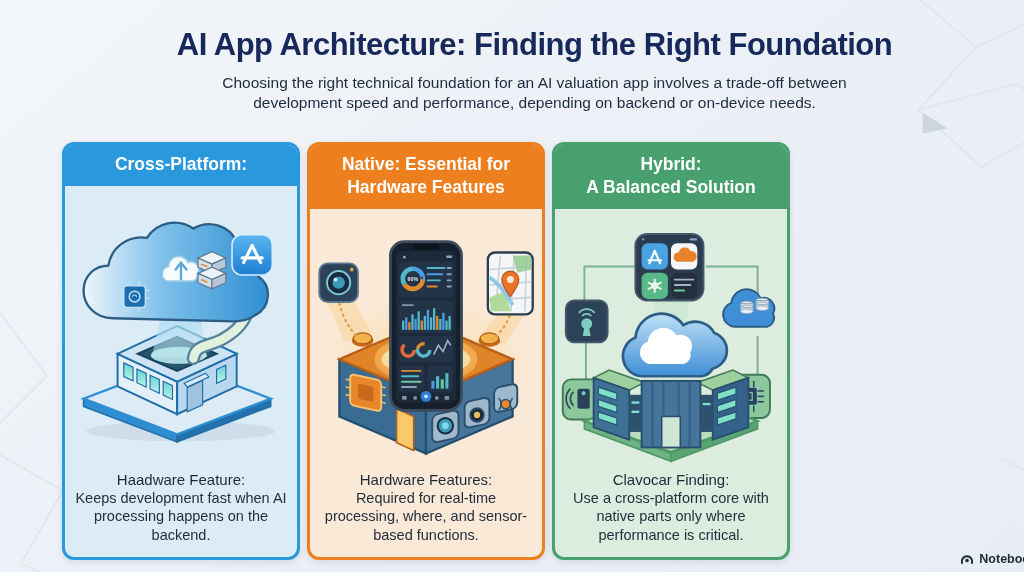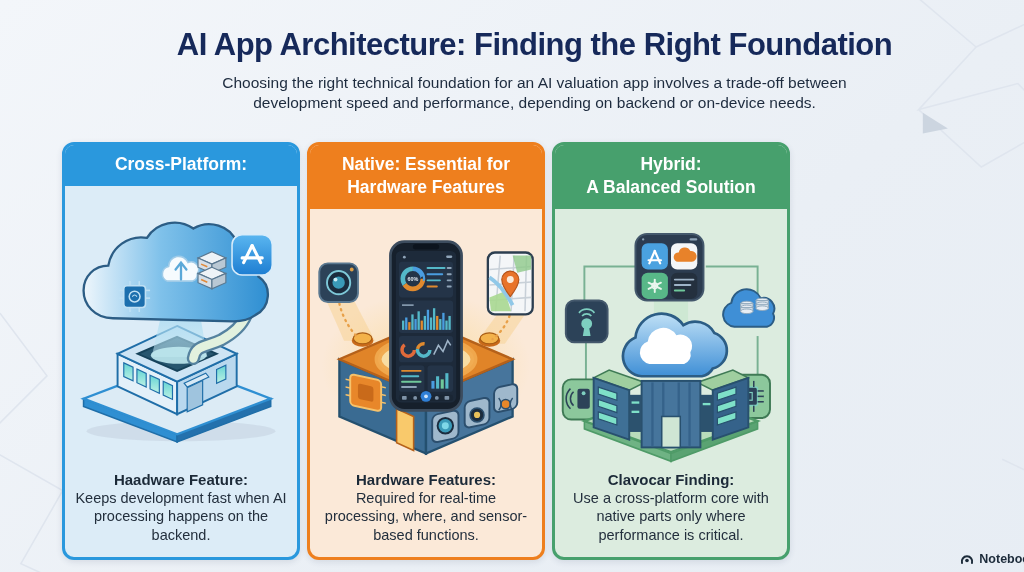--- a/index.html
+++ b/index.html
@@ -19,21 +19,21 @@
 
   
   .cards{position:absolute;top:142px;left:62px;width:728px;height:418px;display:flex;gap:7px;}
   .card{flex:1;display:flex;flex-direction:column;border-radius:12px;overflow:hidden;
     border:3px solid var(--hdr);background:var(--body);box-shadow:0 2px 6px rgba(40,60,90,.12);}
   .card-header{background:var(--hdr);color:#fff;text-align:center;font-weight:700;
     font-size:17.5px;line-height:1.3;padding:8px 6px 10px;}
   .card-body{flex:1;display:flex;flex-direction:column;position:relative;}
   .illu{flex:1;width:100%;display:block;}
   .caption{text-align:center;padding:2px 10px 13px;}
-  .cap-title{font-size:15px;font-weight:700;color:#1c2a38;}
+  .cap-title{font-size:15px;font-weight:400;color:#1c2a38;}
   .cap-text{font-size:14.5px;line-height:1.27;color:#232f3d;margin-top:1px;}
 
   
   .brand{position:absolute;right:14px;bottom:6px;display:flex;align-items:flex-end;gap:5px;
     font-size:12.5px;font-weight:600;color:#1c2b3a;}
 </style>
 </head>
 <body>
 
 <div class="page">

